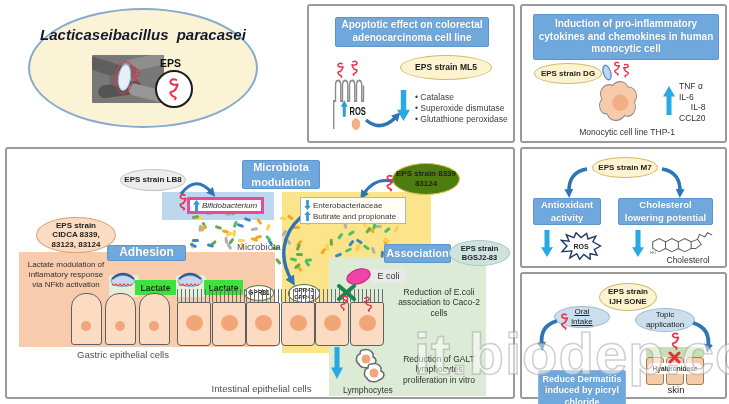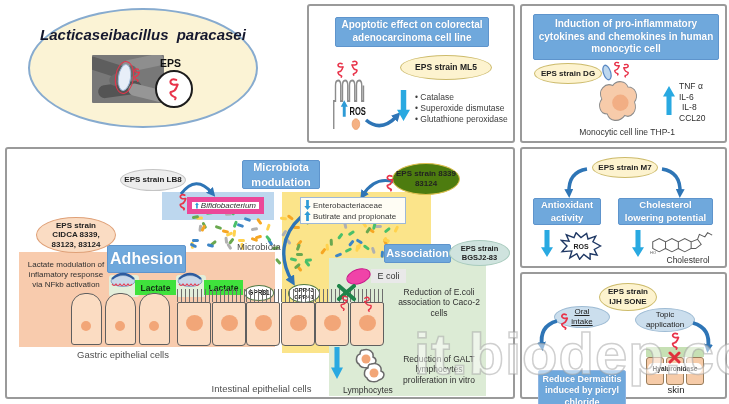--- a/index.html
+++ b/index.html
@@ -116,21 +116,21 @@
       </svg>
     <svg class="squig" style="left:99px;top:57px;width:10px;height:15px;" viewBox="0 0 14 20">
         <path d="M5 2 C10 0 12 5 8 6 C3 7 3 4 5 9 C7 14 11 11 10 14 C9 18 4 16 6 19" fill="none" stroke="#E8334A" stroke-width="2" stroke-linecap="round"></path>
       </svg>
     <svg class="abs" style="left:141px;top:80px;width:12px;height:29px;" viewBox="0 0 20 36" preserveAspectRatio="none">
         <path d="M10 0 L20 13 H14.2 V36 H5.8 V13 H0 Z" fill="#29A9E1"></path>
       </svg>
     <div class="abs" style="left:157px;top:75px;font-size:8.5px;color:#2e2e2e;line-height:10.6px;">
       <div>TNF α</div>
       <div>IL-6</div>
-      <div style="padding-left:3px;">IL-8</div>
+      <div style="padding-left:3px;text-align:right;">IL-8</div>
       <div>CCL20</div>
     </div>
     <div class="cap" style="left:38px;top:121px;width:134px;font-size:8.5px;color:#333;">Monocytic cell line THP-1</div>
   </div>
 
   <div class="panel" style="left:520px;top:147px;width:207px;height:121px;">
     <div class="ell yell" style="left:70px;top:8px;width:66px;height:21px;font-size:8px;">EPS strain M7</div>
     <svg class="curve" style="left:42px;top:17px;width:26px;height:32px;" viewBox="0 0 26 32">
       <defs>
           <marker id="a2" markerWidth="9" markerHeight="9" refX="4" refY="4.5" orient="auto" markerUnits="userSpaceOnUse">
@@ -343,21 +343,21 @@
           </marker>
         </defs>
       <path d="M24 2 C4 20 2 44 15 66" fill="none" stroke="#2E75B6" stroke-width="3.4" marker-end="url(#a8)"></path>
     </svg>
 
     <div class="hdr" style="left:235px;top:11px;width:78px;height:29px;font-size:11px;">Microbiota modulation</div>
     <div class="ell" style="left:113px;top:20px;width:66px;height:22px;font-size:8px;background:#EDEDED;border:1px solid #C4C4C4;">EPS strain LB8</div>
     <svg class="squig" style="left:170px;top:44px;width:12px;height:18px;" viewBox="0 0 14 20">
         <path d="M9 2 C4 0 2 5 6 6 C11 7 11 4 9 9 C7 14 3 11 4 14 C5 18 10 16 8 19" fill="none" stroke="#E8334A" stroke-width="2" stroke-linecap="round"></path>
       </svg>
-    <div class="abs" style="left:180px;top:48px;width:77px;height:17px;background:#fff;border:5px solid #ec4899;display:flex;align-items:center;gap:2px;padding:0 3px;">
+    <div class="abs" style="left:180px;top:48px;width:77px;height:17px;background:#fff;border:3px solid #ec4899;display:flex;align-items:center;gap:2px;padding:0 3px;">
       <svg width="7" height="11" viewBox="0 0 7 11">
           <path d="M3.5 0 L7 4.5 H5 V11 H2 V4.5 H0 Z" fill="#2E9BD6"></path>
         </svg>
       <span style="font-size:8px;font-style:italic;color:#2e2e2e;">Bifidobacterium</span>
     </div>
     <div class="ell" style="left:385px;top:14px;width:68px;height:32px;font-size:8px;background:#4d7c0f;border:1.5px solid #DFC050;">
       <div>EPS strain 8339</div>
       <div>83124</div>
     </div>
     <svg class="squig" style="left:377px;top:25px;width:12px;height:18px;" viewBox="0 0 14 20">
@@ -371,21 +371,21 @@
         <span style="font-size:8px;color:#3a3a3a;">Enterobacteriaceae</span>
       </div>
       <div style="display:flex;align-items:center;gap:2px;">
         <svg width="7" height="10" viewBox="0 0 7 11">
             <path d="M3.5 0 L7 4.5 H5 V11 H2 V4.5 H0 Z" fill="#2E9BD6"></path>
           </svg>
         <span style="font-size:8px;color:#3a3a3a;">Butirate and propionate</span>
       </div>
     </div>
     <div class="cap" style="left:222px;top:92px;width:60px;font-size:9.5px;">Microbiota</div>
-    <div class="hdr" style="left:100px;top:96px;width:79px;height:28px;font-size:16px;">Adhesion</div>
+    <div class="hdr" style="left:100px;top:96px;width:79px;height:16px;font-size:12px;">Adhesion</div>
     <div class="hdr" style="left:377px;top:95px;width:67px;height:19px;font-size:11px;">Association</div>
     <div class="ell" style="left:442px;top:91px;width:61px;height:26px;font-size:7.5px;background:#CFE3DE;border:1px solid #A9CBBE;">
       <div>EPS strain</div>
       <div>BGSJ2-83</div>
     </div>
     <div class="ell" style="left:29px;top:68px;width:80px;height:36px;font-size:8px;background:#FADCC3;border:1.5px solid #DFA077;">
       <div>EPS  strain</div>
       <div>CIDCA 8339,</div>
       <div>83123, 83124</div>
     </div>

